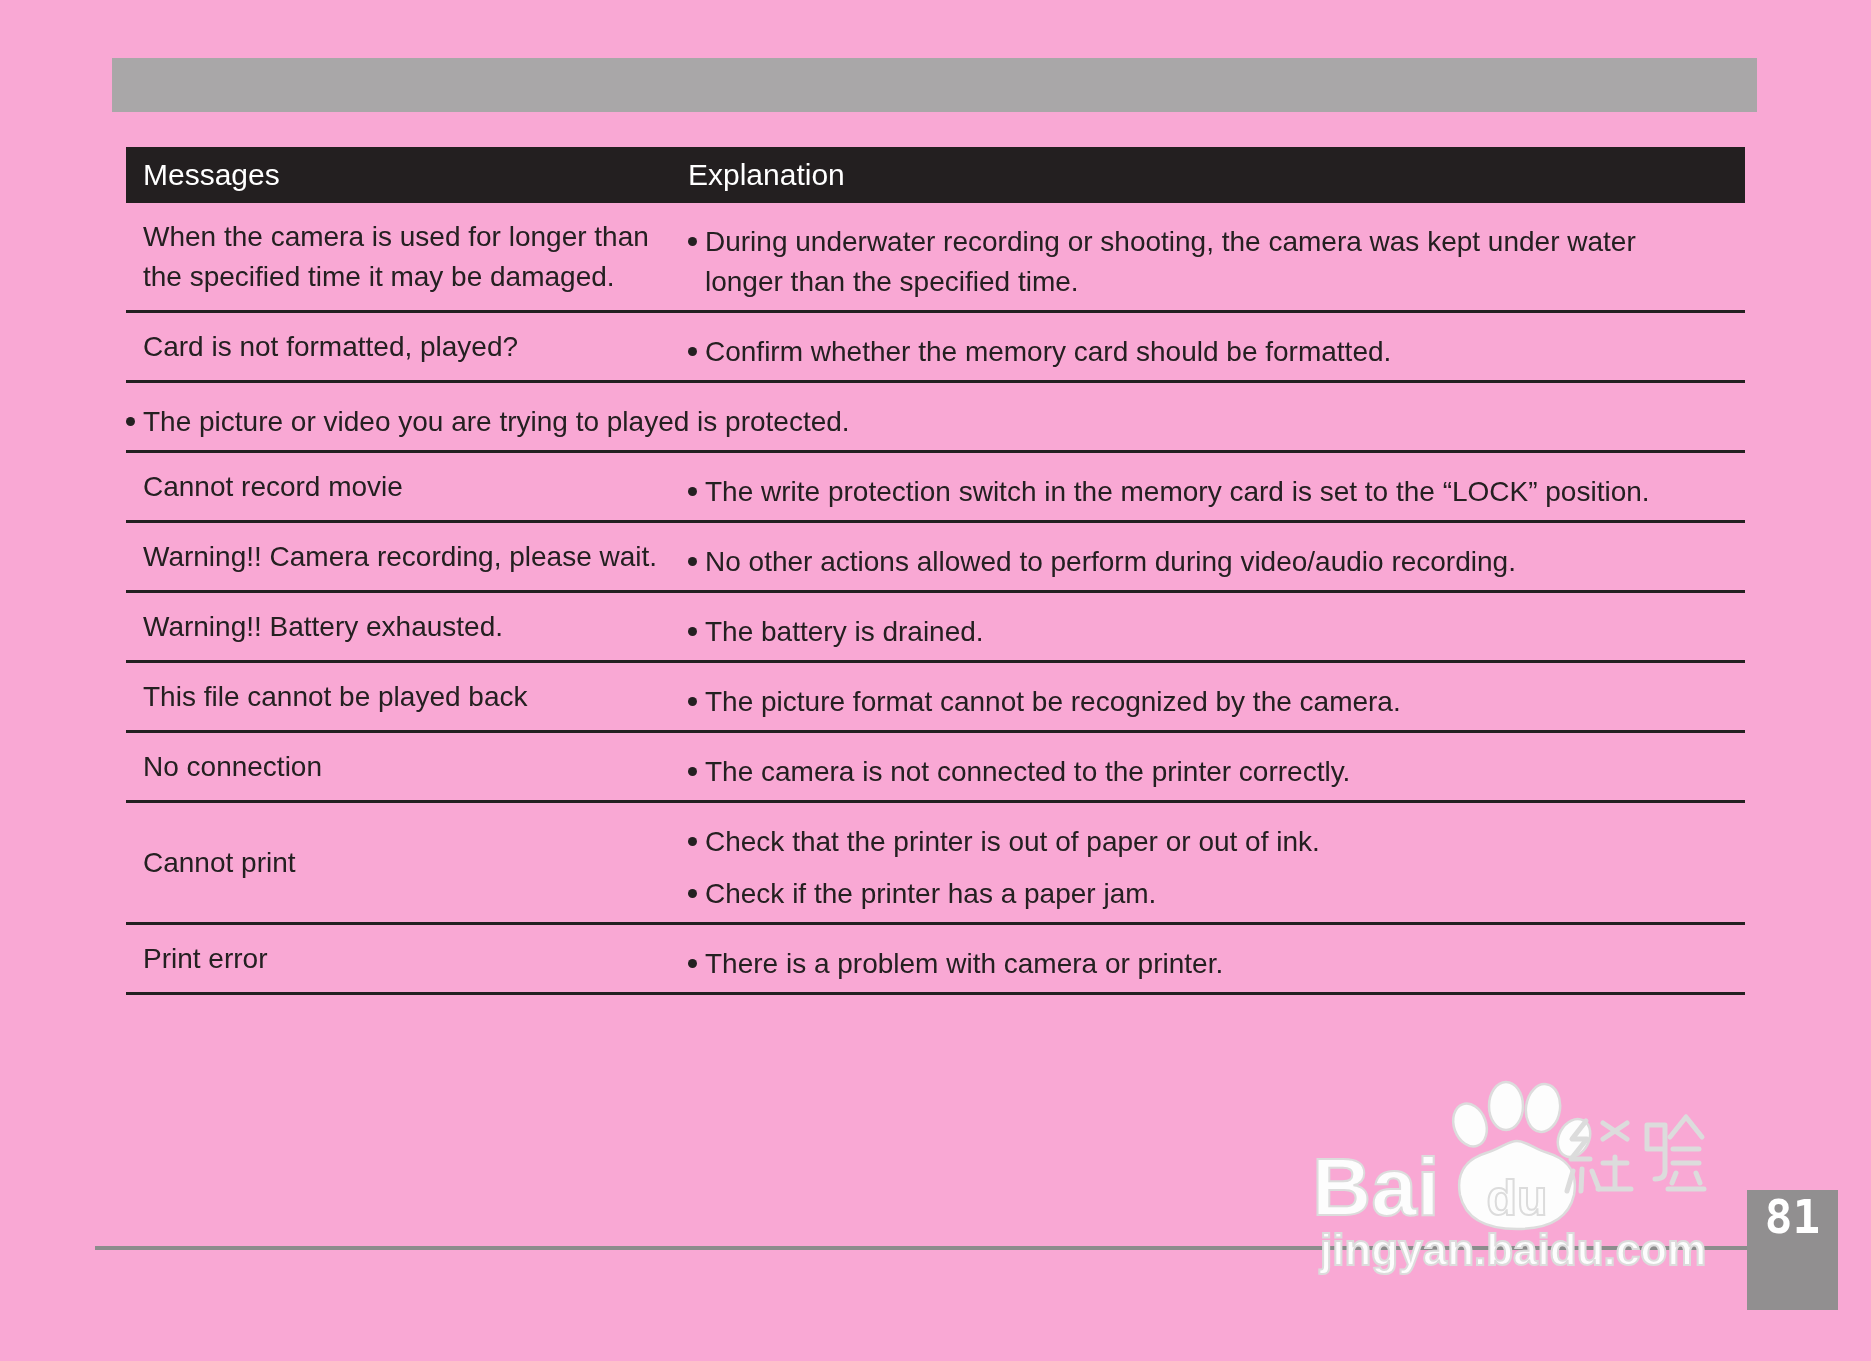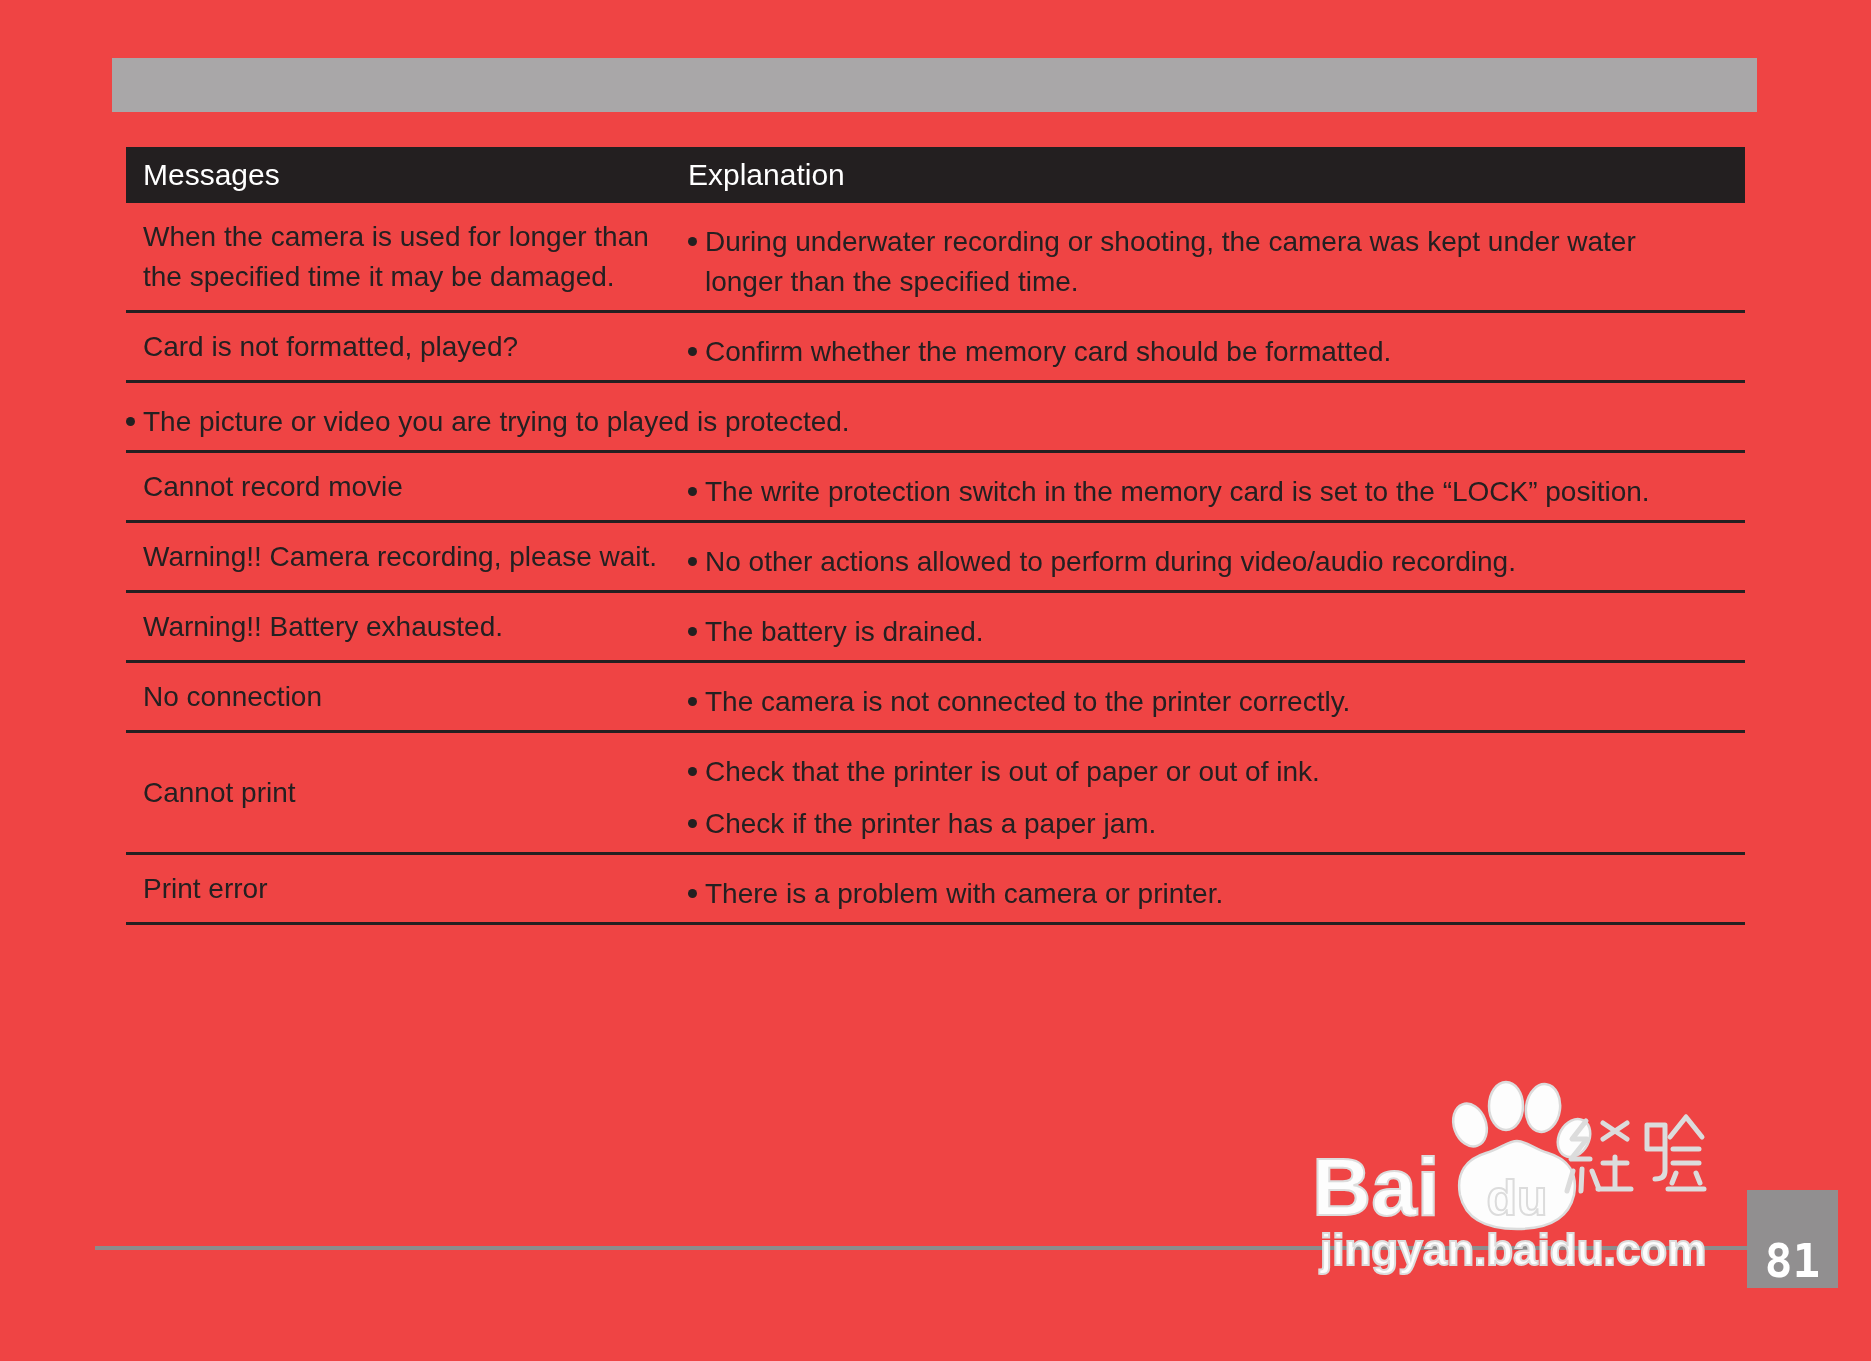--- a/index.html
+++ b/index.html
@@ -8,21 +8,21 @@
     --body-text:#242021;
     --row-line:#242021;
     --footer-line:#8c8c8c;
     --page-box-bg:#918f90;
     --watermark:#dcdcdc;
   }
   html,body{margin:0;padding:0;background:#ffffff;}
   #page{
     position:relative;
     width:1871px;height:1361px;
-    background:#ef4444;
+    background:#f9a8d4;
     overflow:hidden;
     font-family:"Liberation Sans","DejaVu Sans",sans-serif;
     color:var(--body-text,#242021);
   }
   
   .top-bar{
     position:absolute;left:112px;top:58px;width:1645px;height:54px;
     background:var(--top-bar,#a9a7a8);
   }
   
@@ -55,23 +55,23 @@
     background:var(--body-text,#242021);
     margin:15px 8px 0 0;flex-shrink:0;
   }
   .bullet-text{display:block;max-width:980px;}
   
   .footer-rule{
     position:absolute;left:95px;top:1246px;width:1652px;height:4px;
     background:var(--footer-line,#8c8c8c);
   }
   .page-box{
-    position:absolute;left:1747px;top:1190px;width:91px;height:98px;
+    position:absolute;left:1747px;top:1190px;width:91px;height:120px;
     background:var(--page-box-bg,#918f90);
-    display:flex;align-items:flex-end;justify-content:center;
+    display:flex;align-items:flex-start;justify-content:center;
   }
   .page-num{
     color:#ffffff;font-family:"DejaVu Sans Mono",monospace;
     font-size:46px;font-weight:bold;
   }
   
   .watermark{
     position:absolute;left:1310px;top:1075px;width:400px;height:212px;
   }
   .wm-text{
@@ -137,20 +137,29 @@
               <span class="bullet-text">No other actions allowed to perform during video/audio recording.</span>
             </div>
           </div>
         </div>
         <div class="trow">
           <div class="cell-left">Warning!! Battery exhausted.</div>
           <div class="cell-right">
             <div class="bullet-line">
               <span class="dot"></span>
               <span class="bullet-text">The battery is drained.</span>
+            </div>
+          </div>
+        </div>
+        <div class="trow">
+          <div class="cell-left">This file cannot be played back</div>
+          <div class="cell-right">
+            <div class="bullet-line">
+              <span class="dot"></span>
+              <span class="bullet-text">The picture format cannot be recognized by the camera.</span>
             </div>
           </div>
         </div>
         <div class="trow">
           <div class="cell-left">No connection</div>
           <div class="cell-right">
             <div class="bullet-line">
               <span class="dot"></span>
               <span class="bullet-text">The camera is not connected to the printer correctly.</span>
             </div>

